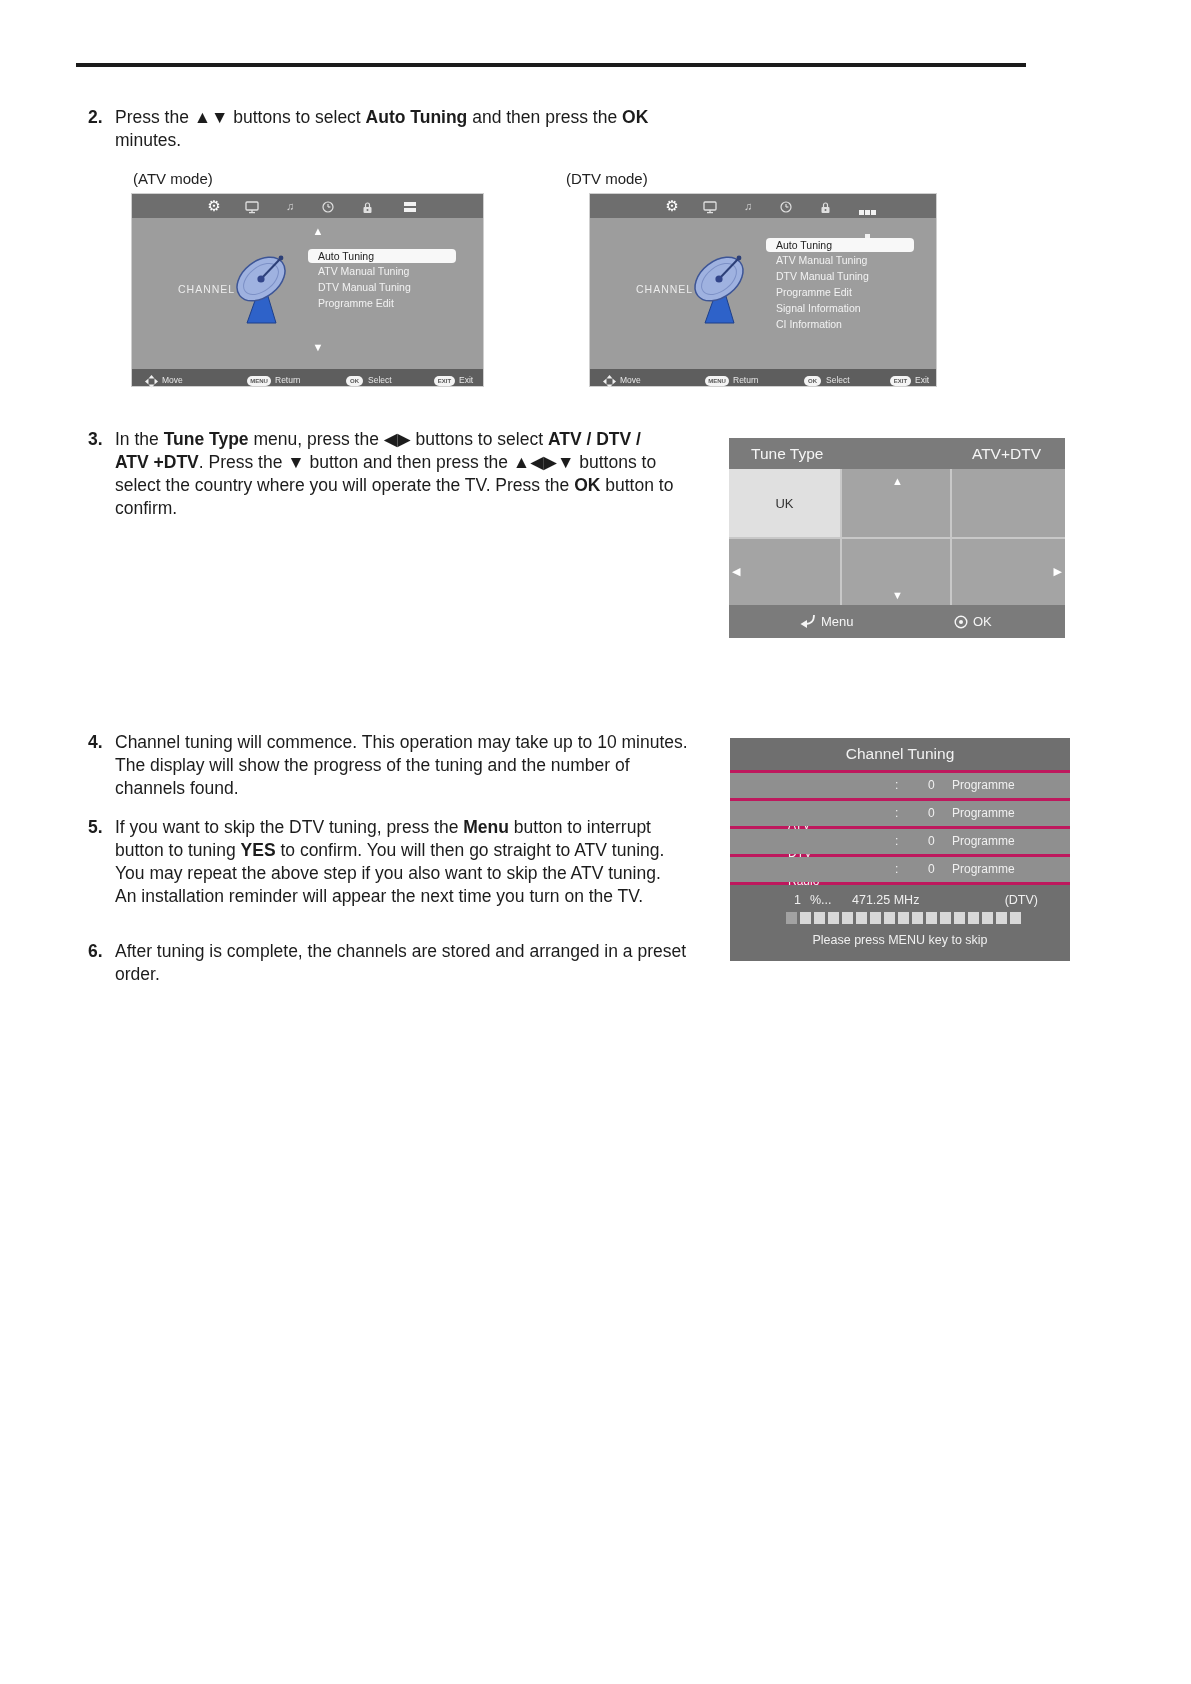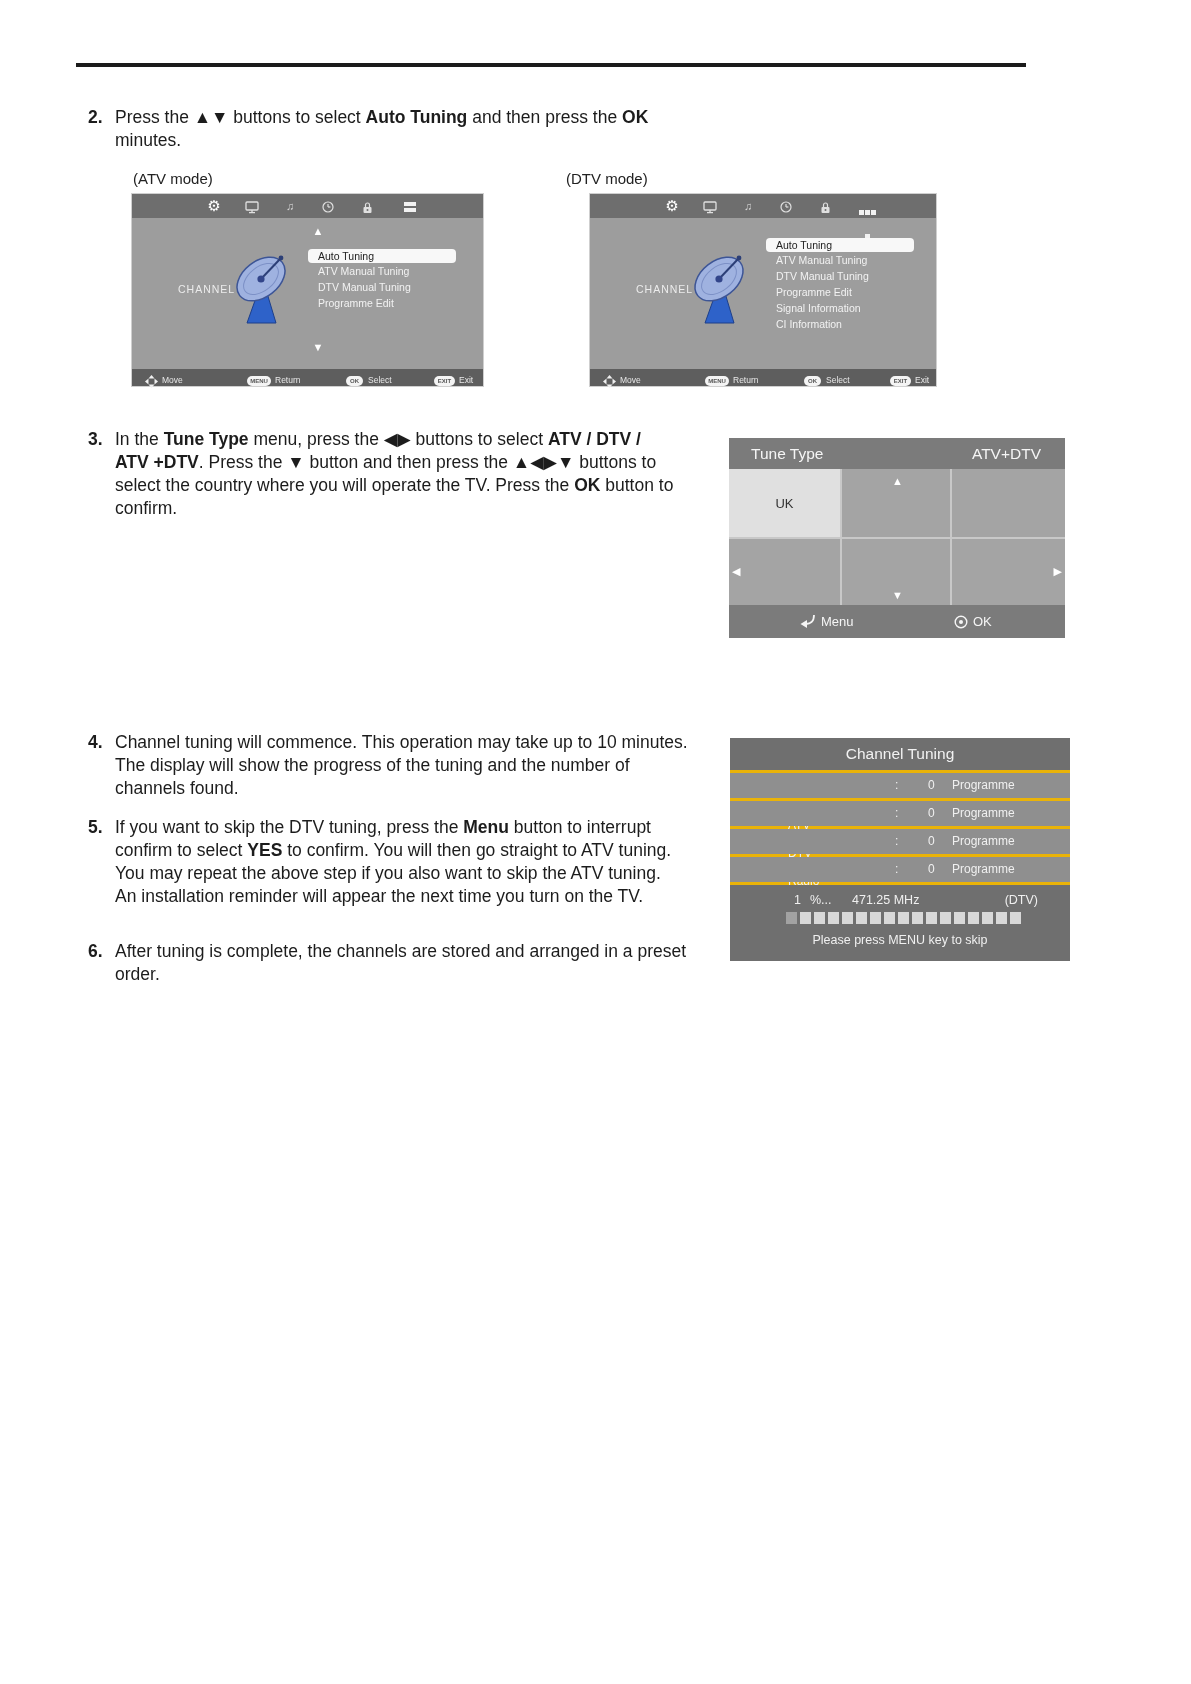--- a/index.html
+++ b/index.html
@@ -50,21 +50,21 @@
   #tt-header .v{position:absolute;right:24px;top:0;line-height:31px;font-size:15.5px;}
   .tt-cell{position:absolute;background:#a4a4a4;}
   .tt-cell.sel{background:#e0e0e0;}
   .tt-cell .country{position:absolute;left:0;top:0;width:100%;height:100%;display:flex;
                     align-items:center;justify-content:center;font-size:13px;color:#333;}
   .tt-arrow{position:absolute;color:#ffffff;font-size:11px;}
   #tt-footer{position:absolute;left:0;bottom:0;width:100%;height:33px;background:#7b7b7b;color:#f5f5f5;font-size:13px;}
   #tt-footer svg{vertical-align:-2px;}
 
   
-  #channel-tuning{left:730px;top:738px;width:340px;height:223px;background:#eab308;}
+  #channel-tuning{left:730px;top:738px;width:340px;height:223px;background:#be185d;}
   #ct-header{position:absolute;left:0;top:0;width:100%;height:32px;background:#6f6f6f;color:#f2f2f2;
              text-align:center;line-height:32px;font-size:15.5px;}
   .ct-row{position:absolute;left:0;width:100%;height:25px;background:#8f8f8f;color:#f0f0f0;font-size:12px;}
   .ct-row span{position:absolute;top:0;line-height:25px;}
   .ct-label{left:58px;margin-top:40px;} .ct-sep{left:165px;} .ct-count{left:198px;} .ct-unit{left:222px;}
   #ct-progress{position:absolute;left:0;bottom:0;width:100%;height:76px;background:#6f6f6f;color:#f0f0f0;}
   #ct-progress .ln{position:absolute;top:6px;line-height:18px;font-size:12.5px;}
   #ct-bar{position:absolute;left:56px;top:27px;display:flex;gap:3px;}
   #ct-bar .sq{display:block;width:11px;height:12px;background:#d8d8d8;}
   #ct-bar .sq.dim{background:#a2a2a2;}
@@ -255,21 +255,21 @@
     <div class="body">
         <div><span>Channel tuning will commence. This operation may take up to 10 minutes.</span></div>
         <div><span>The display will show the progress of the tuning and the number of</span></div>
         <div><span>channels found.</span></div>
       </div>
   </div>
   <div class="abs step" style="left:88px;top:816px;width:640px;">
     <span class="num">5.</span>
     <div class="body">
         <div><span>If you want to skip the DTV tuning, press the </span><span class="b">Menu</span><span> button to interrupt</span></div>
-        <div><span>confirm to select </span><span class="b">YES</span><span> to confirm. You will then go straight to ATV tuning.</span></div>
+        <div><span>button to tuning </span><span class="b">YES</span><span> to confirm. You will then go straight to ATV tuning.</span></div>
         <div><span>You may repeat the above step if you also want to skip the ATV tuning.</span></div>
         <div><span>An installation reminder will appear the next time you turn on the TV.</span></div>
       </div>
   </div>
   <div class="abs step" style="left:88px;top:940px;width:640px;">
     <span class="num">6.</span>
     <div class="body">
         <div><span>After tuning is complete, the channels are stored and arranged in a preset</span></div>
         <div><span>order.</span></div>
       </div>

